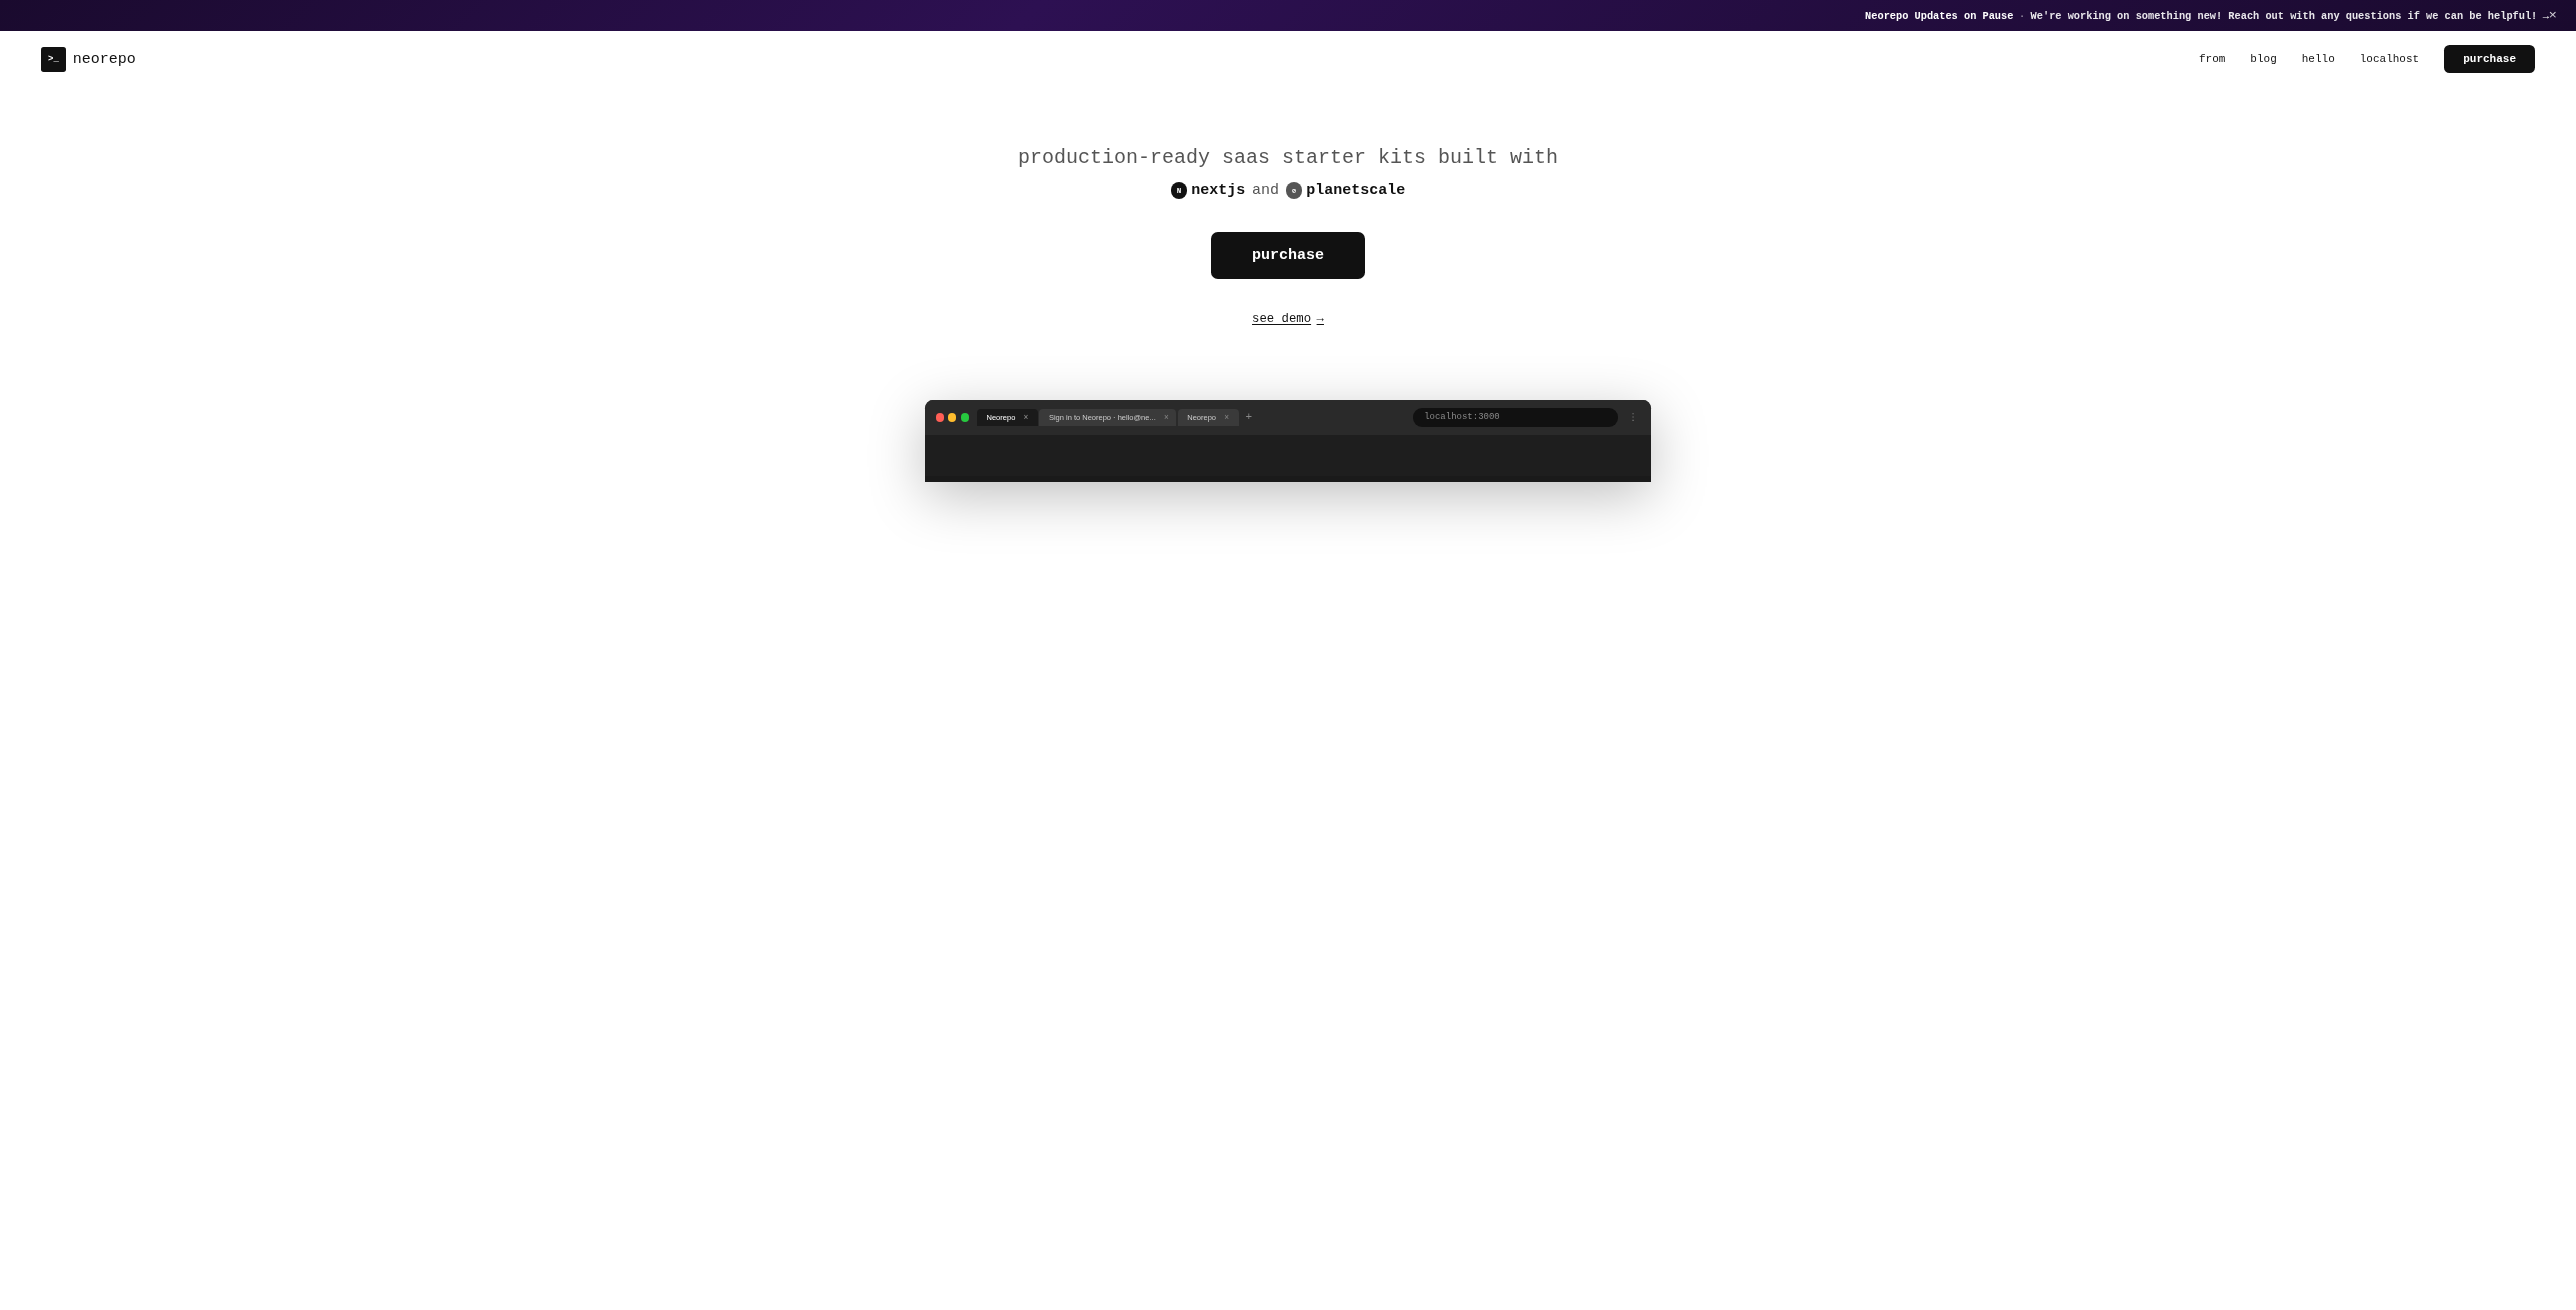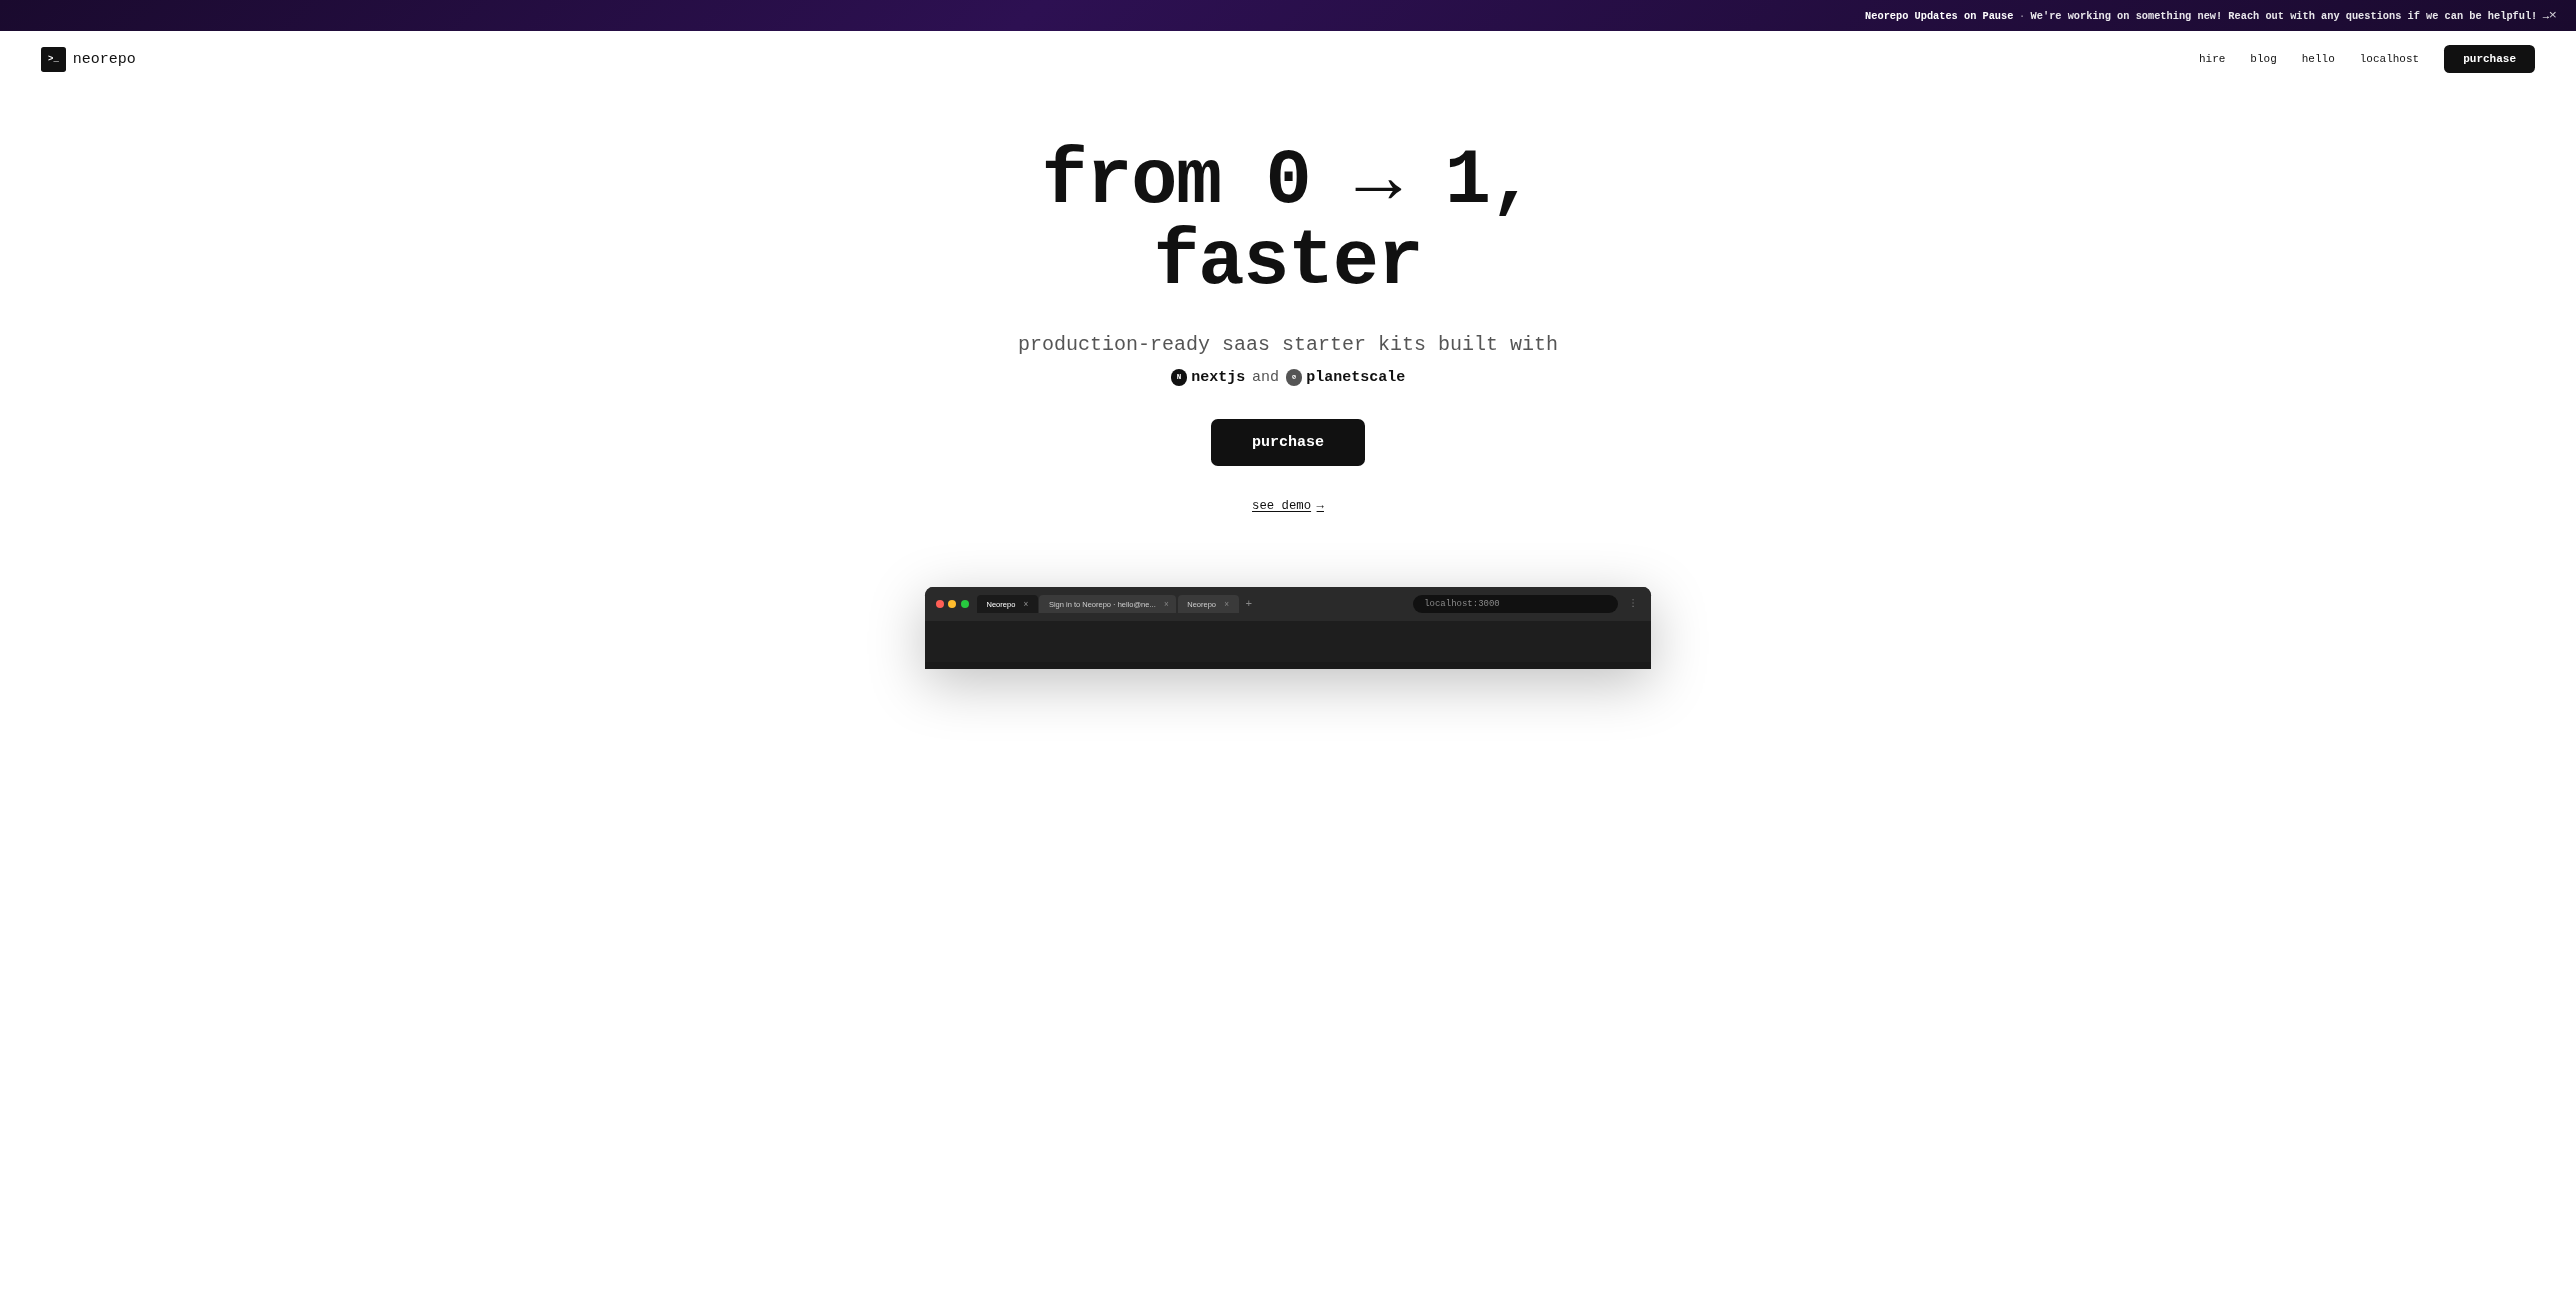--- a/index.html
+++ b/index.html
@@ -355,37 +355,36 @@
 </div>
 
 <nav class="navbar">
   <a class="logo" href="#">
     <div class="logo-icon">&gt;_</div>
     <span class="logo-text">neorepo</span>
   </a>
 
   <div class="nav-links">
     <a class="nav-link" href="#">
-      <span>hire</span>
+      <span>from</span>
     </a>
     <a class="nav-link" href="#">
       <span>blog</span>
     </a>
     <a class="nav-link" href="#">
       <span>hello</span>
     </a>
     <a class="nav-link" href="#">
       <span>localhost</span>
     </a>
     <a class="nav-purchase-btn" href="#">purchase</a>
   </div>
 </nav>
 
 <section class="hero">
-  <h1 class="hero-headline">from 0 → 1, faster</h1>
 
   <p class="hero-subtext">production-ready saas starter kits built with</p>
 
   <div class="hero-tech-line">
     <span class="tech-badge">
       <span class="tech-icon">N</span>
       <span>nextjs</span>
     </span>
     <span>and</span>
     <span class="tech-badge">

